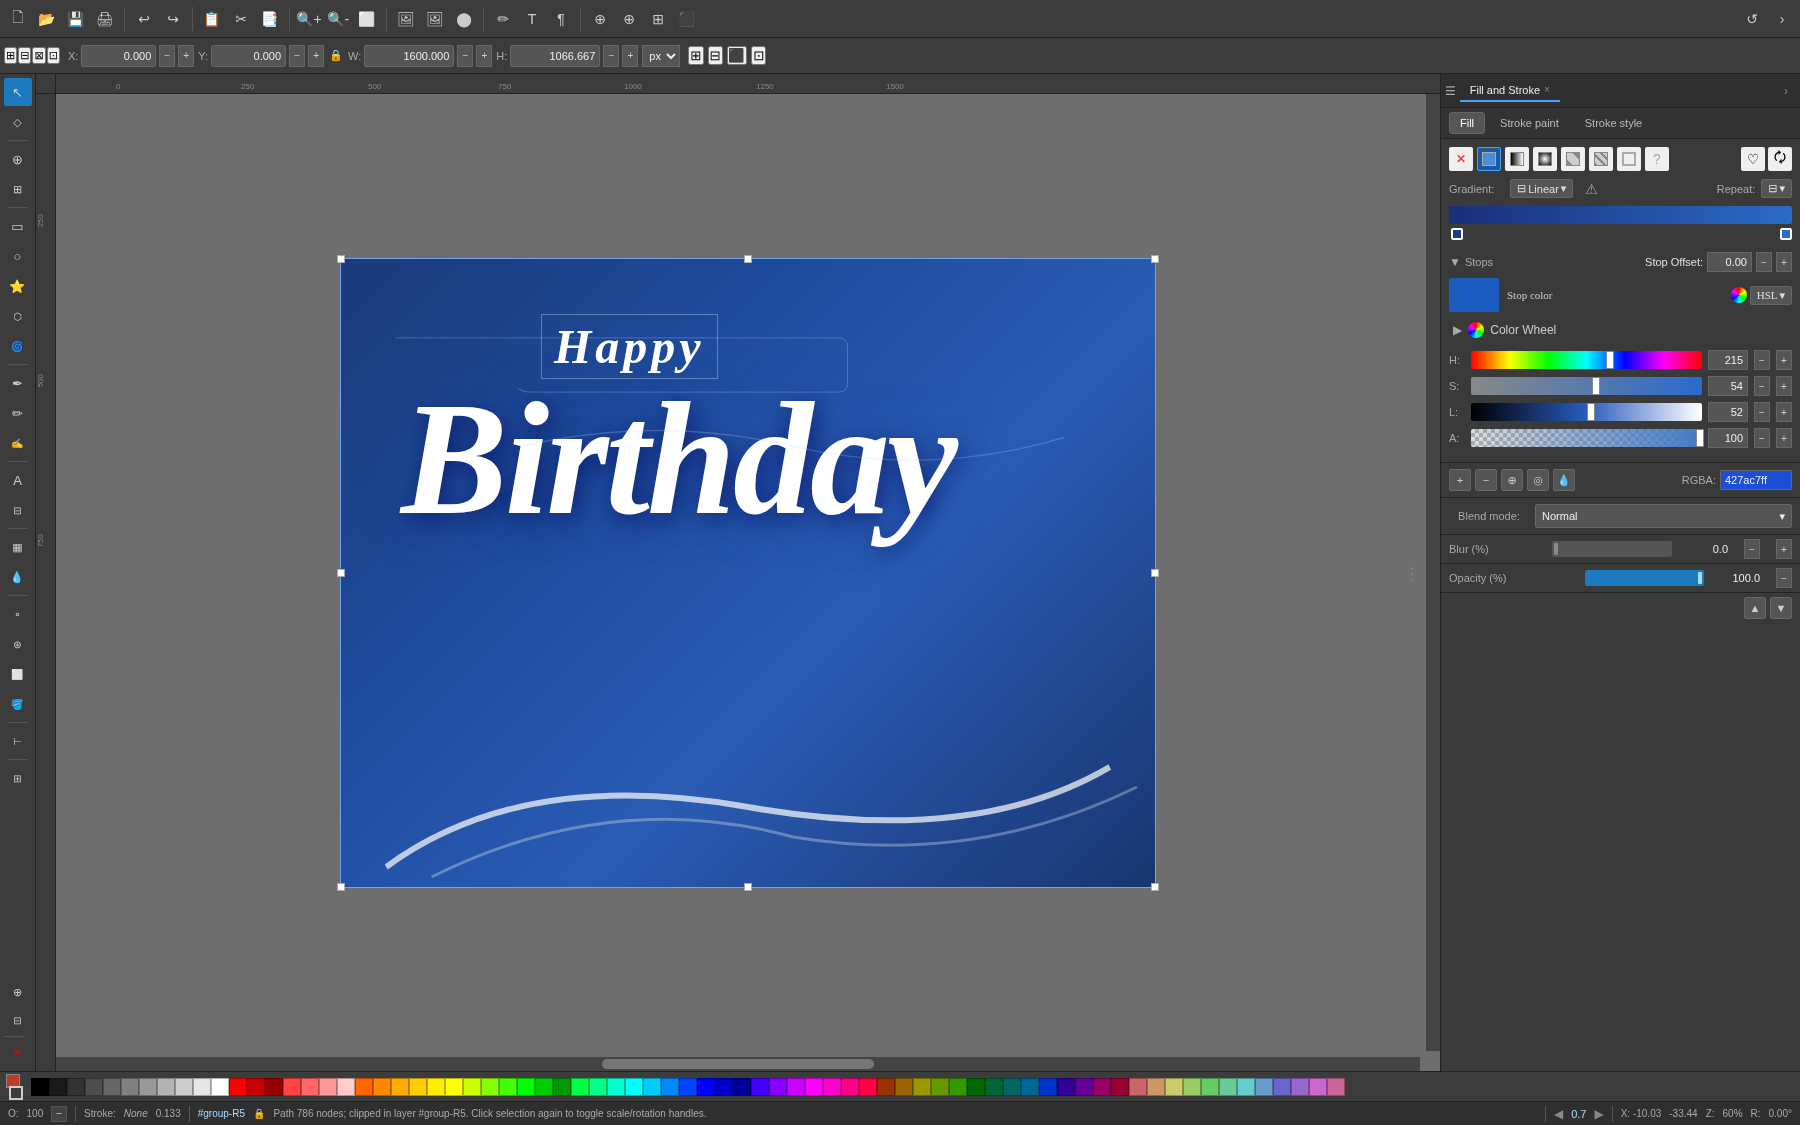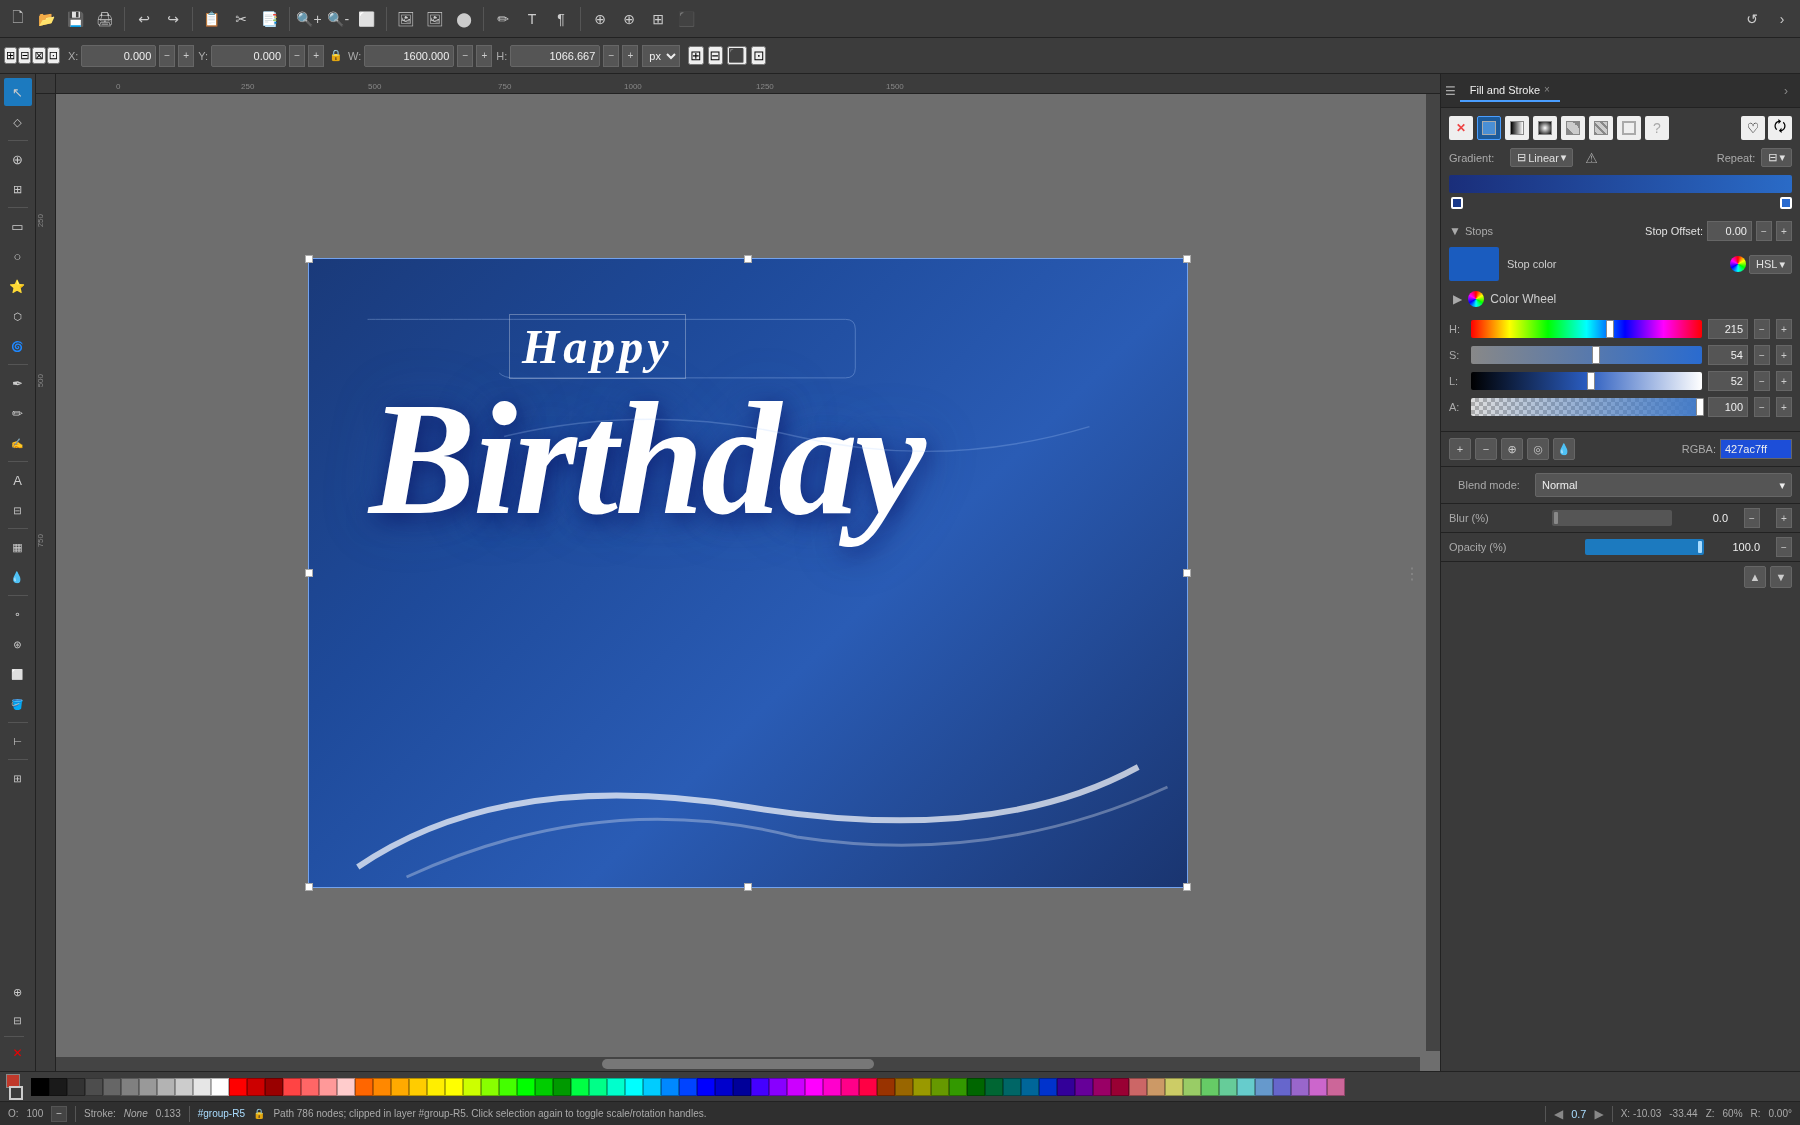--- a/index.html
+++ b/index.html
@@ -97,21 +97,21 @@
     .ruler-corner {
       position: absolute; top: 0; left: 0; width: 20px; height: 20px;
       background: #3c3c3c; border-right: 1px solid #222; border-bottom: 1px solid #222;
     }
     .canvas-content {
       position: absolute; top: 20px; left: 20px; right: 0; bottom: 20px;
       overflow: hidden; display: flex; align-items: center; justify-content: center;
     }
     .canvas-frame {
       position: relative;
-      width: 880px; height: 630px;
+      width: 816px; height: 630px;
     }
     .canvas-artwork {
       width: 100%; height: 100%;
       background: linear-gradient(135deg, #1a3a7a 0%, #1e4a9a 30%, #2a5cb5 60%, #1a3570 100%);
       position: relative; overflow: hidden;
       border: 1px solid #aaa;
     }
     .selection-handles {
       position: absolute; top: 0; left: 0; right: 0; bottom: 0;
       border: 1px solid rgba(100,160,255,0.8);
@@ -216,21 +216,21 @@
       display: flex; align-items: center; margin-top: 10px; margin-bottom: 6px;
     }
     .stops-label { font-size: 11px; color: #aaa; display: flex; align-items: center; gap: 4px; }
     .stops-offset { margin-left: auto; display: flex; align-items: center; gap: 4px; font-size: 11px; }
     .offset-input {
       width: 45px; height: 20px; background: #555; border: 1px solid #666;
       color: #eee; font-size: 11px; padding: 0 4px; text-align: right;
     }
 
     .stop-color-row {
-      display: flex; align-items: center; gap: 8px; margin-bottom: 8px;
+      display: flex; align-items: center; gap: 8px; margin-bottom: 8px; font-family: Liberation Serif, serif;
     }
     .stop-color-preview {
       width: 50px; height: 34px; background: #1a5cbf; border-radius: 2px;
     }
     .stop-color-label { font-size: 11px; color: #ccc; flex: 1; }
     .color-model-select {
       display: flex; align-items: center; gap: 2px;
       background: #555; border: 1px solid #666; border-radius: 2px;
       padding: 2px 6px; cursor: pointer; font-size: 11px;
     }
@@ -546,20 +546,31 @@
       <span style="color:#aaa;margin-right:4px">☰</span>
       <div class="panel-tab active">
         <span>Fill and Stroke</span>
         <span class="panel-tab-close">×</span>
       </div>
       <button class="panel-collapse-btn" style="margin-left:auto">›</button>
     </div>
 
     <div class="panel-content">
 
+      <div class="fs-tabs">
+        <div class="fs-tab active">
+          <span>Fill</span>
+        </div>
+        <div class="fs-tab">
+          <span>Stroke paint</span>
+        </div>
+        <div class="fs-tab">
+          <span>Stroke style</span>
+        </div>
+      </div>
 
       <div class="fill-section">
 
         <div class="fill-icons-row">
           <button class="fill-icon-btn" style="color:#e44;font-weight:bold">✕</button>
           <button class="fill-icon-btn active" style="background:#1c5a9a">
             <div style="width:14px;height:14px;background:#4a8fd5;border:1px solid #aaa"></div>
           </button>
           <button class="fill-icon-btn">
             <div style="width:14px;height:14px;background:linear-gradient(to right,#000,#fff);border:1px solid #888"></div>

